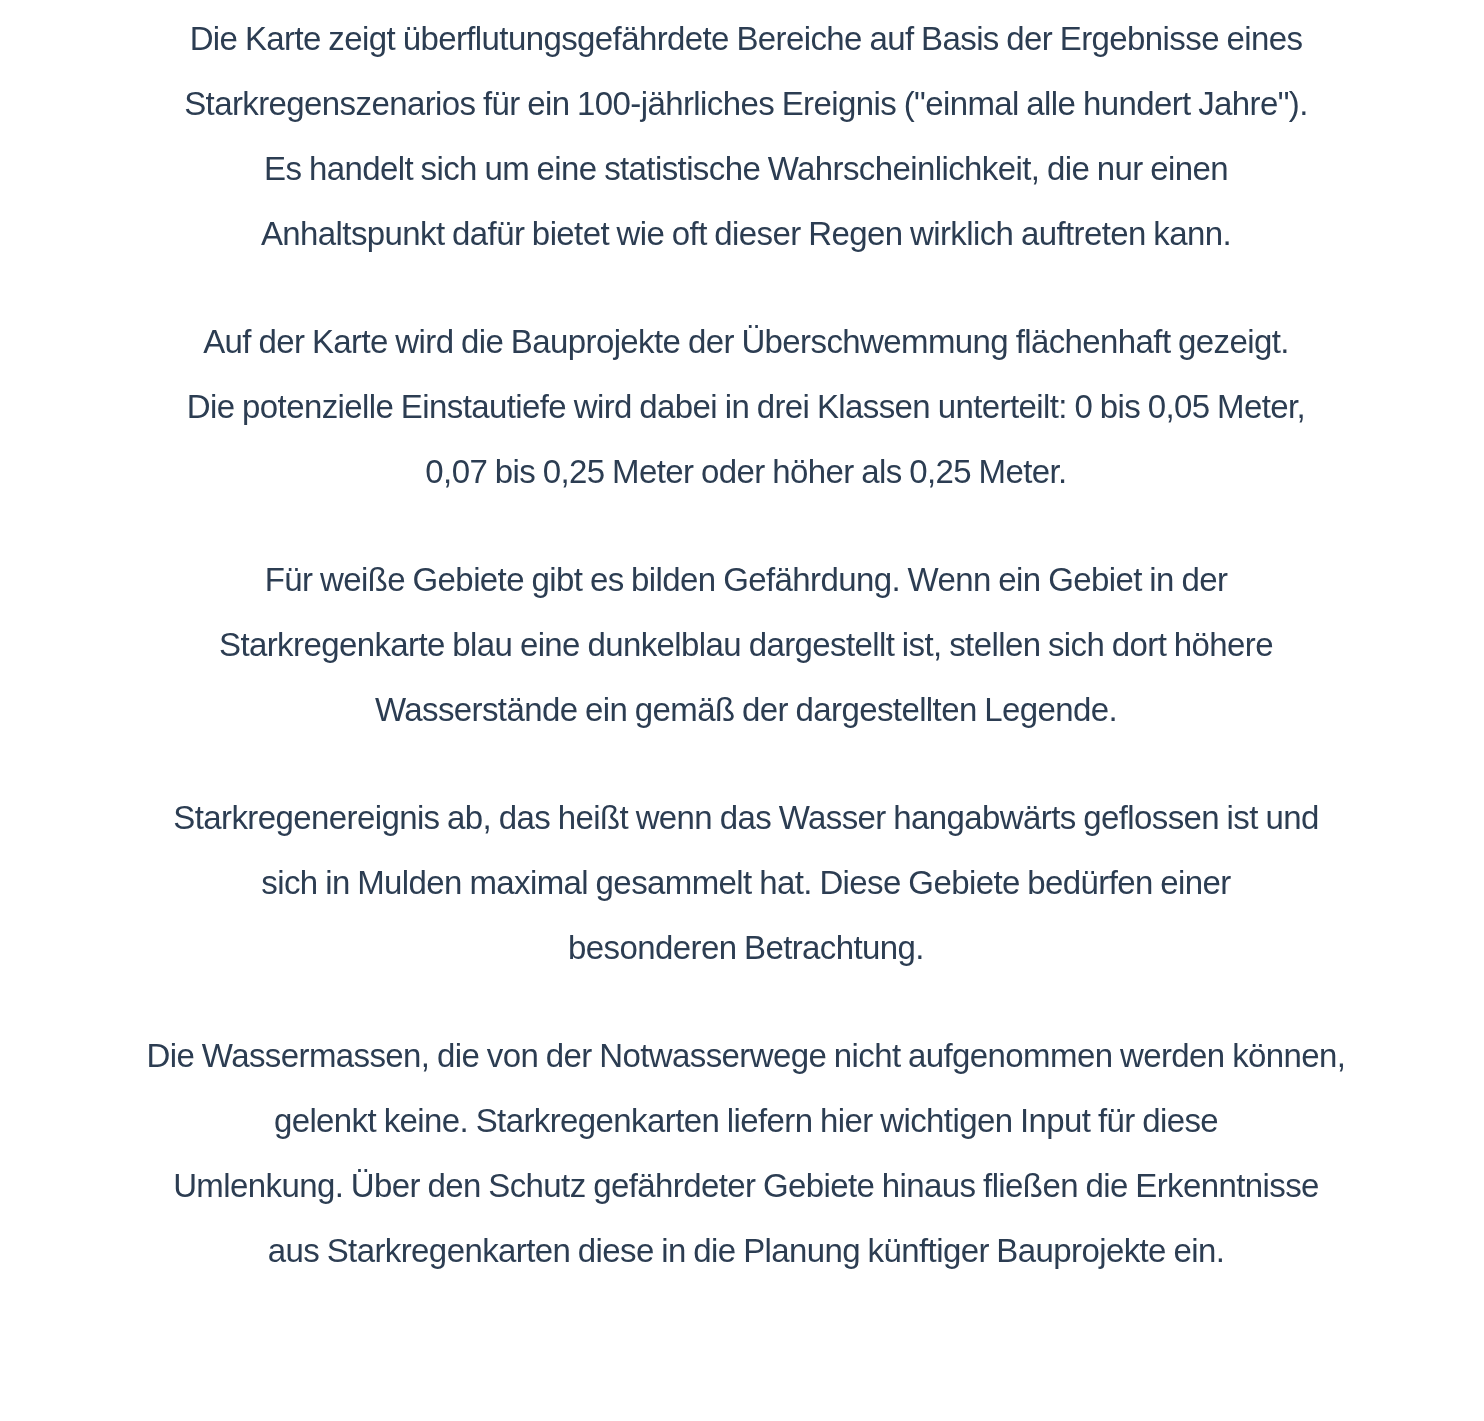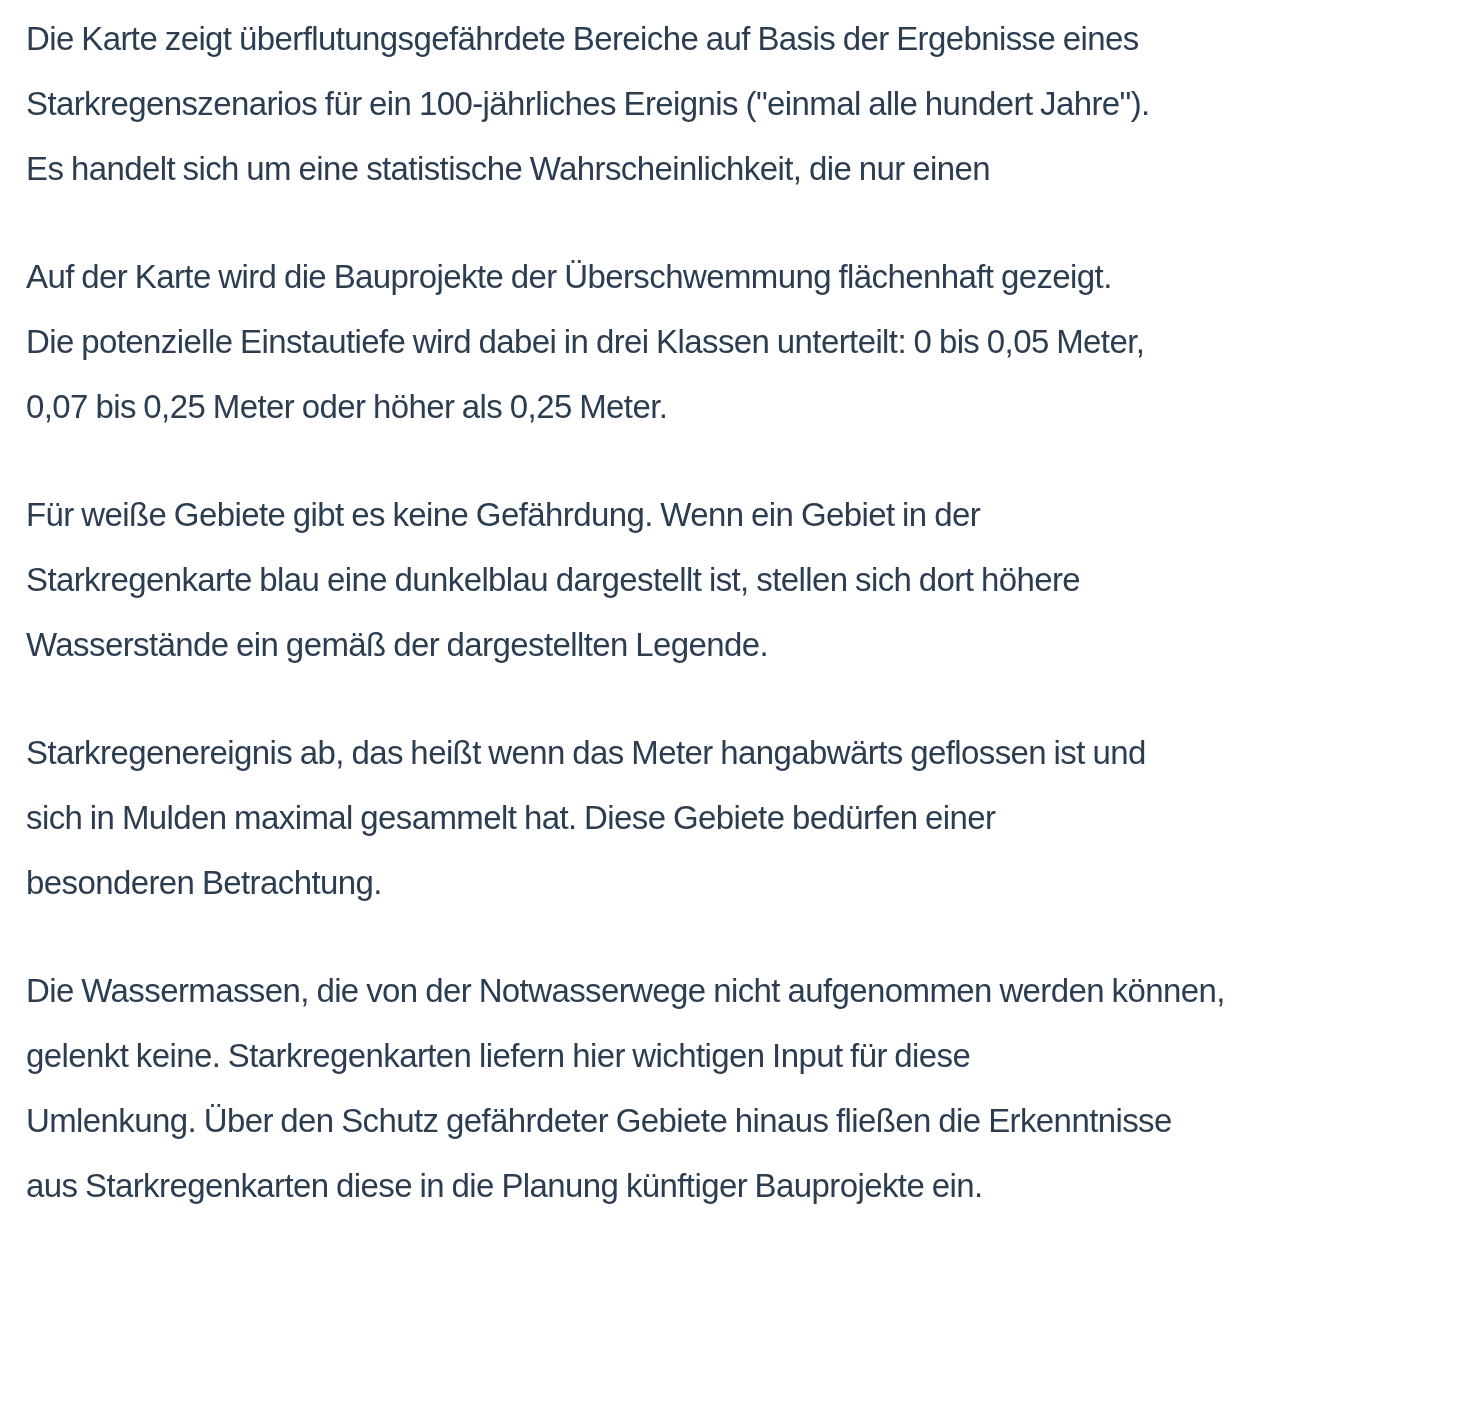--- a/index.html
+++ b/index.html
@@ -19,53 +19,55 @@
       top: 12px;
       width: 1440px;
       color: #2c3d52;
       font-family: "Liberation Sans", sans-serif;
       font-size: 33px;
       letter-spacing: -0.6px;
       word-spacing: -1px;
     }
     .para {
       margin: 0 0 43px 0;
+      text-align: center;
     }
     .line {
       display: block;
       height: 65px;
       line-height: 54px;
       white-space: nowrap;
     }
   </style>
 </head>
 <body>
 
 <div class="doc">
 
   <p class="para">
     <span class="line">Die Karte zeigt überflutungsgefährdete Bereiche auf Basis der Ergebnisse eines</span>
     <span class="line">Starkregenszenarios für ein 100-jährliches Ereignis ("einmal alle hundert Jahre").</span>
     <span class="line">Es handelt sich um eine statistische Wahrscheinlichkeit, die nur einen</span>
+    <span class="line">Anhaltspunkt dafür bietet wie oft dieser Regen wirklich auftreten kann.</span>
   </p>
 
   <p class="para">
     <span class="line">Auf der Karte wird die Bauprojekte der Überschwemmung flächenhaft gezeigt.</span>
     <span class="line">Die potenzielle Einstautiefe wird dabei in drei Klassen unterteilt: 0 bis 0,05 Meter,</span>
     <span class="line">0,07 bis 0,25 Meter oder höher als 0,25 Meter.</span>
   </p>
 
   <p class="para">
-    <span class="line">Für weiße Gebiete gibt es keine Gefährdung. Wenn ein Gebiet in der</span>
+    <span class="line">Für weiße Gebiete gibt es bilden Gefährdung. Wenn ein Gebiet in der</span>
     <span class="line">Starkregenkarte blau eine dunkelblau dargestellt ist, stellen sich dort höhere</span>
     <span class="line">Wasserstände ein gemäß der dargestellten Legende.</span>
   </p>
 
   <p class="para">
-    <span class="line">Starkregenereignis ab, das heißt wenn das Meter hangabwärts geflossen ist und</span>
+    <span class="line">Starkregenereignis ab, das heißt wenn das Wasser hangabwärts geflossen ist und</span>
     <span class="line">sich in Mulden maximal gesammelt hat. Diese Gebiete bedürfen einer</span>
     <span class="line">besonderen Betrachtung.</span>
   </p>
 
   <p class="para">
     <span class="line">Die Wassermassen, die von der Notwasserwege nicht aufgenommen werden können,</span>
     <span class="line">gelenkt keine. Starkregenkarten liefern hier wichtigen Input für diese</span>
     <span class="line">Umlenkung. Über den Schutz gefährdeter Gebiete hinaus fließen die Erkenntnisse</span>
     <span class="line">aus Starkregenkarten diese in die Planung künftiger Bauprojekte ein.</span>
   </p>

